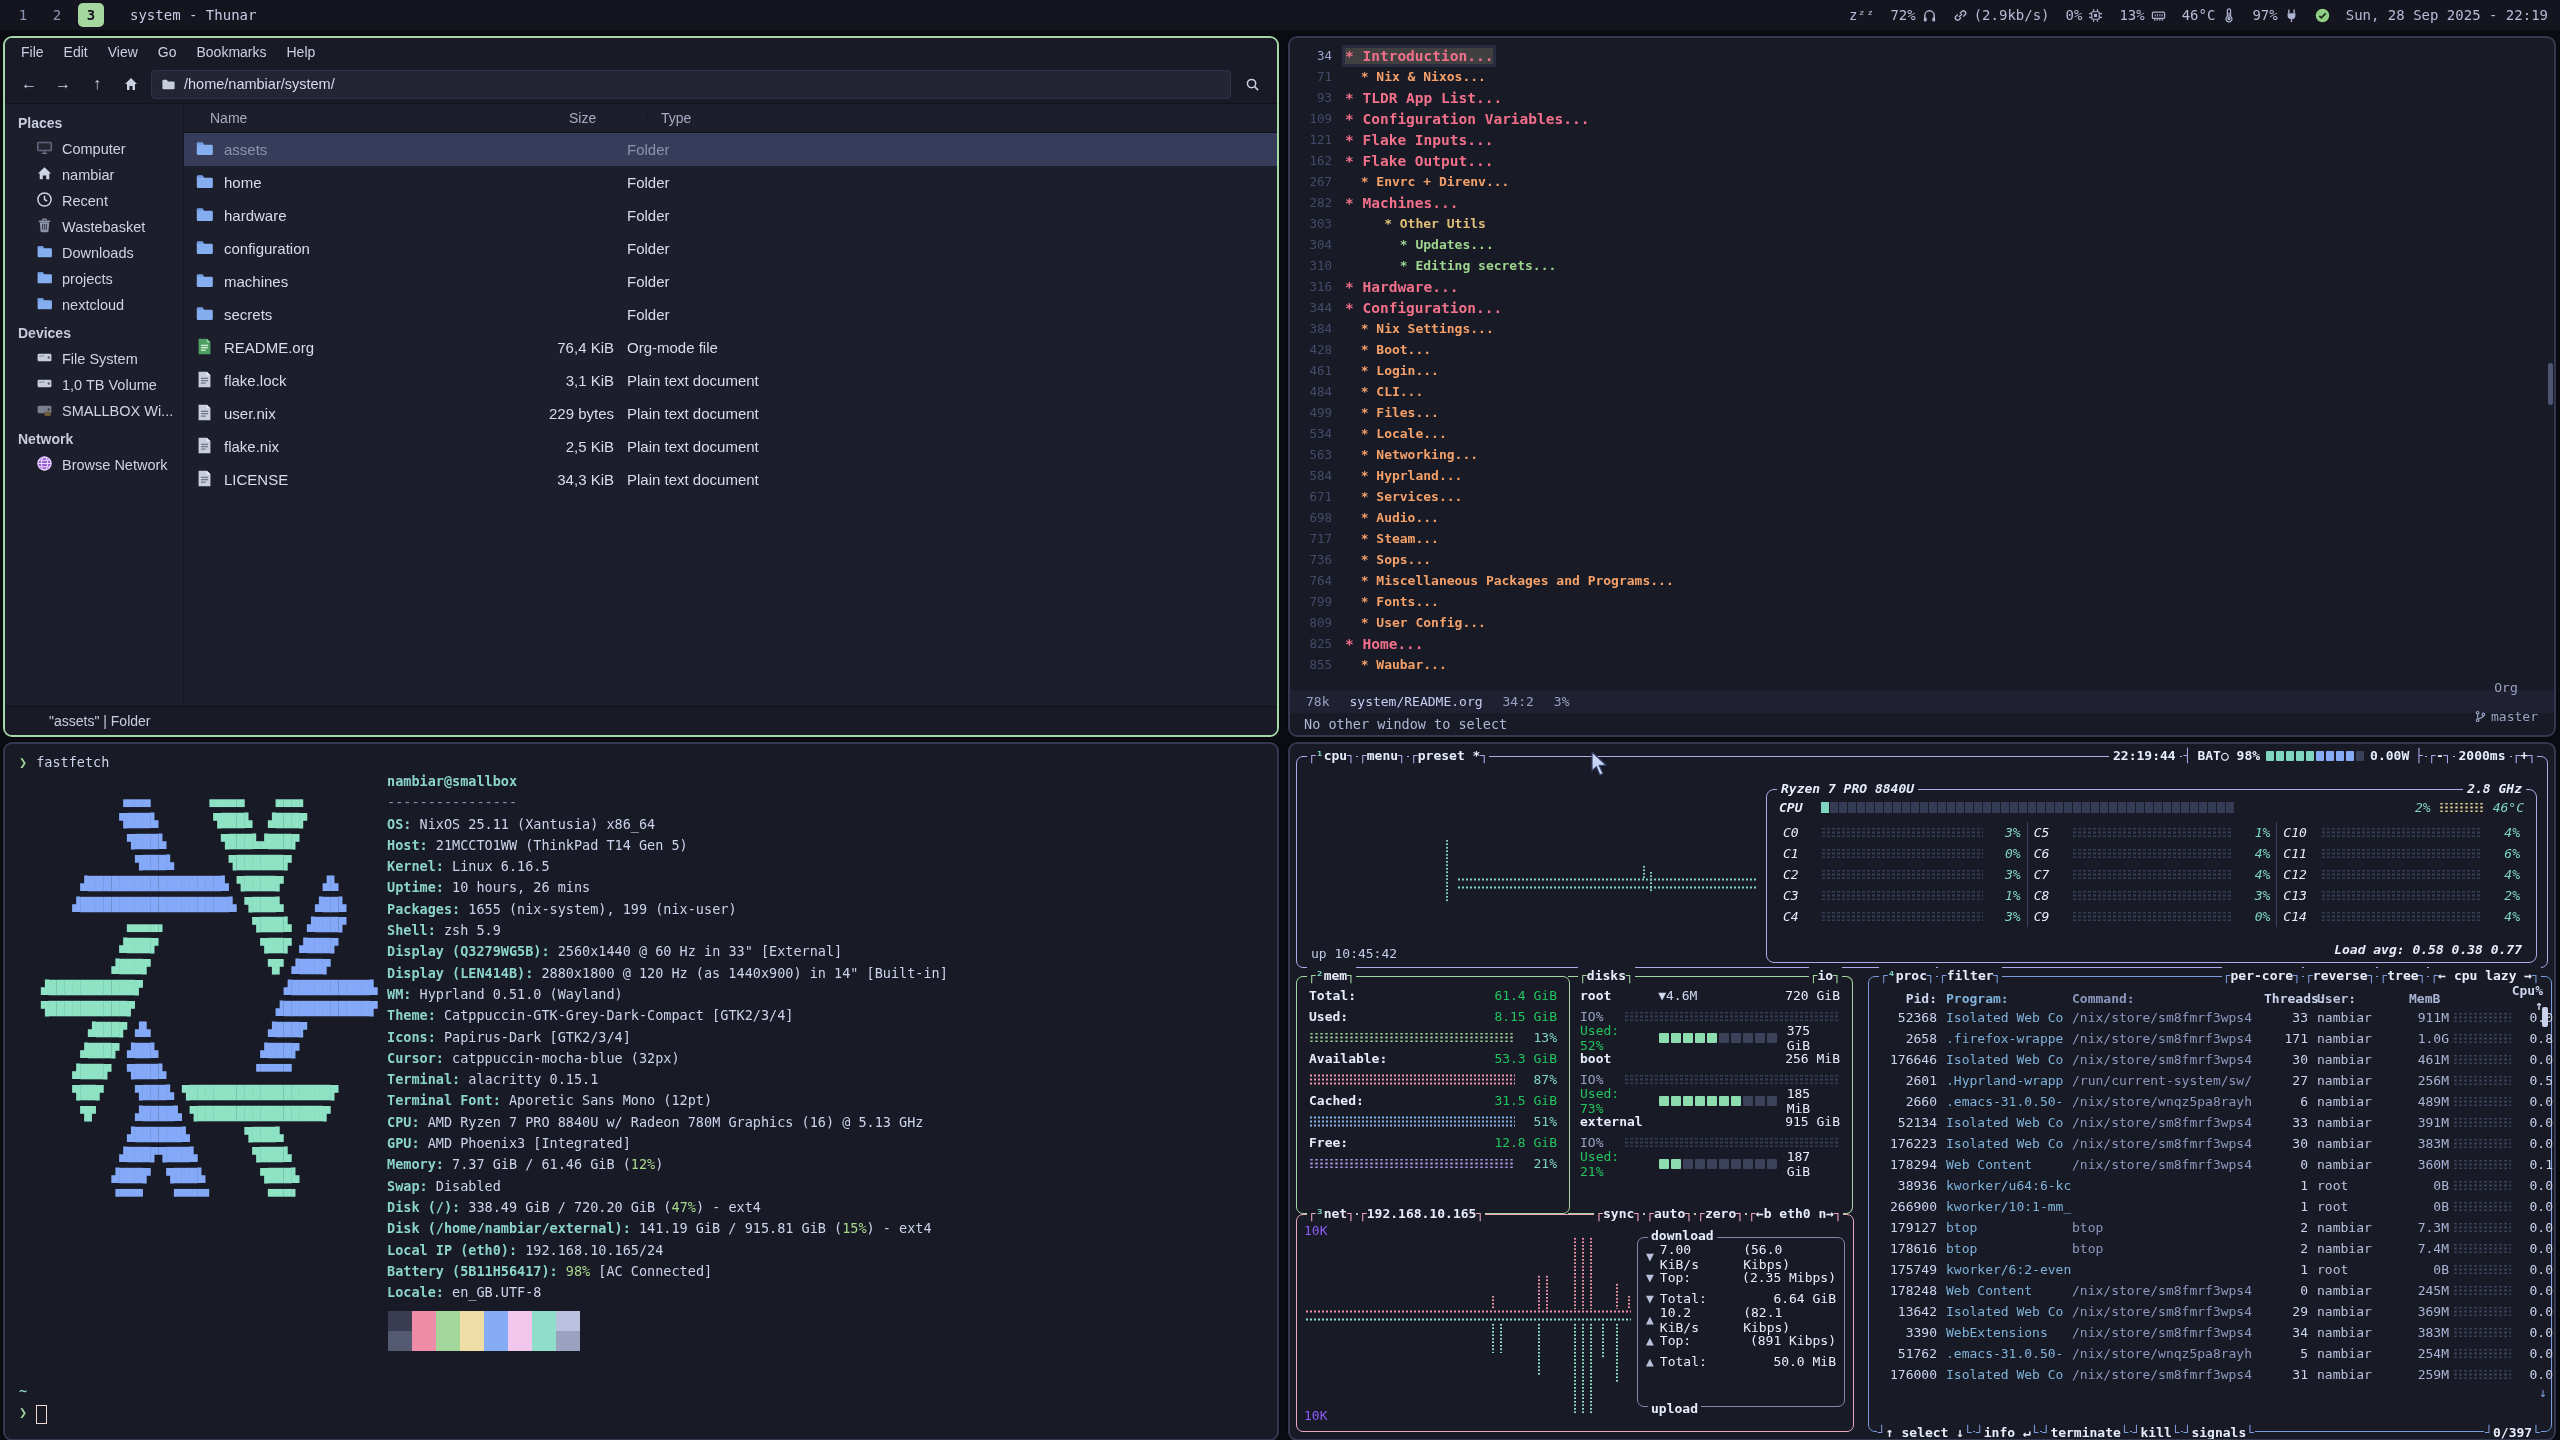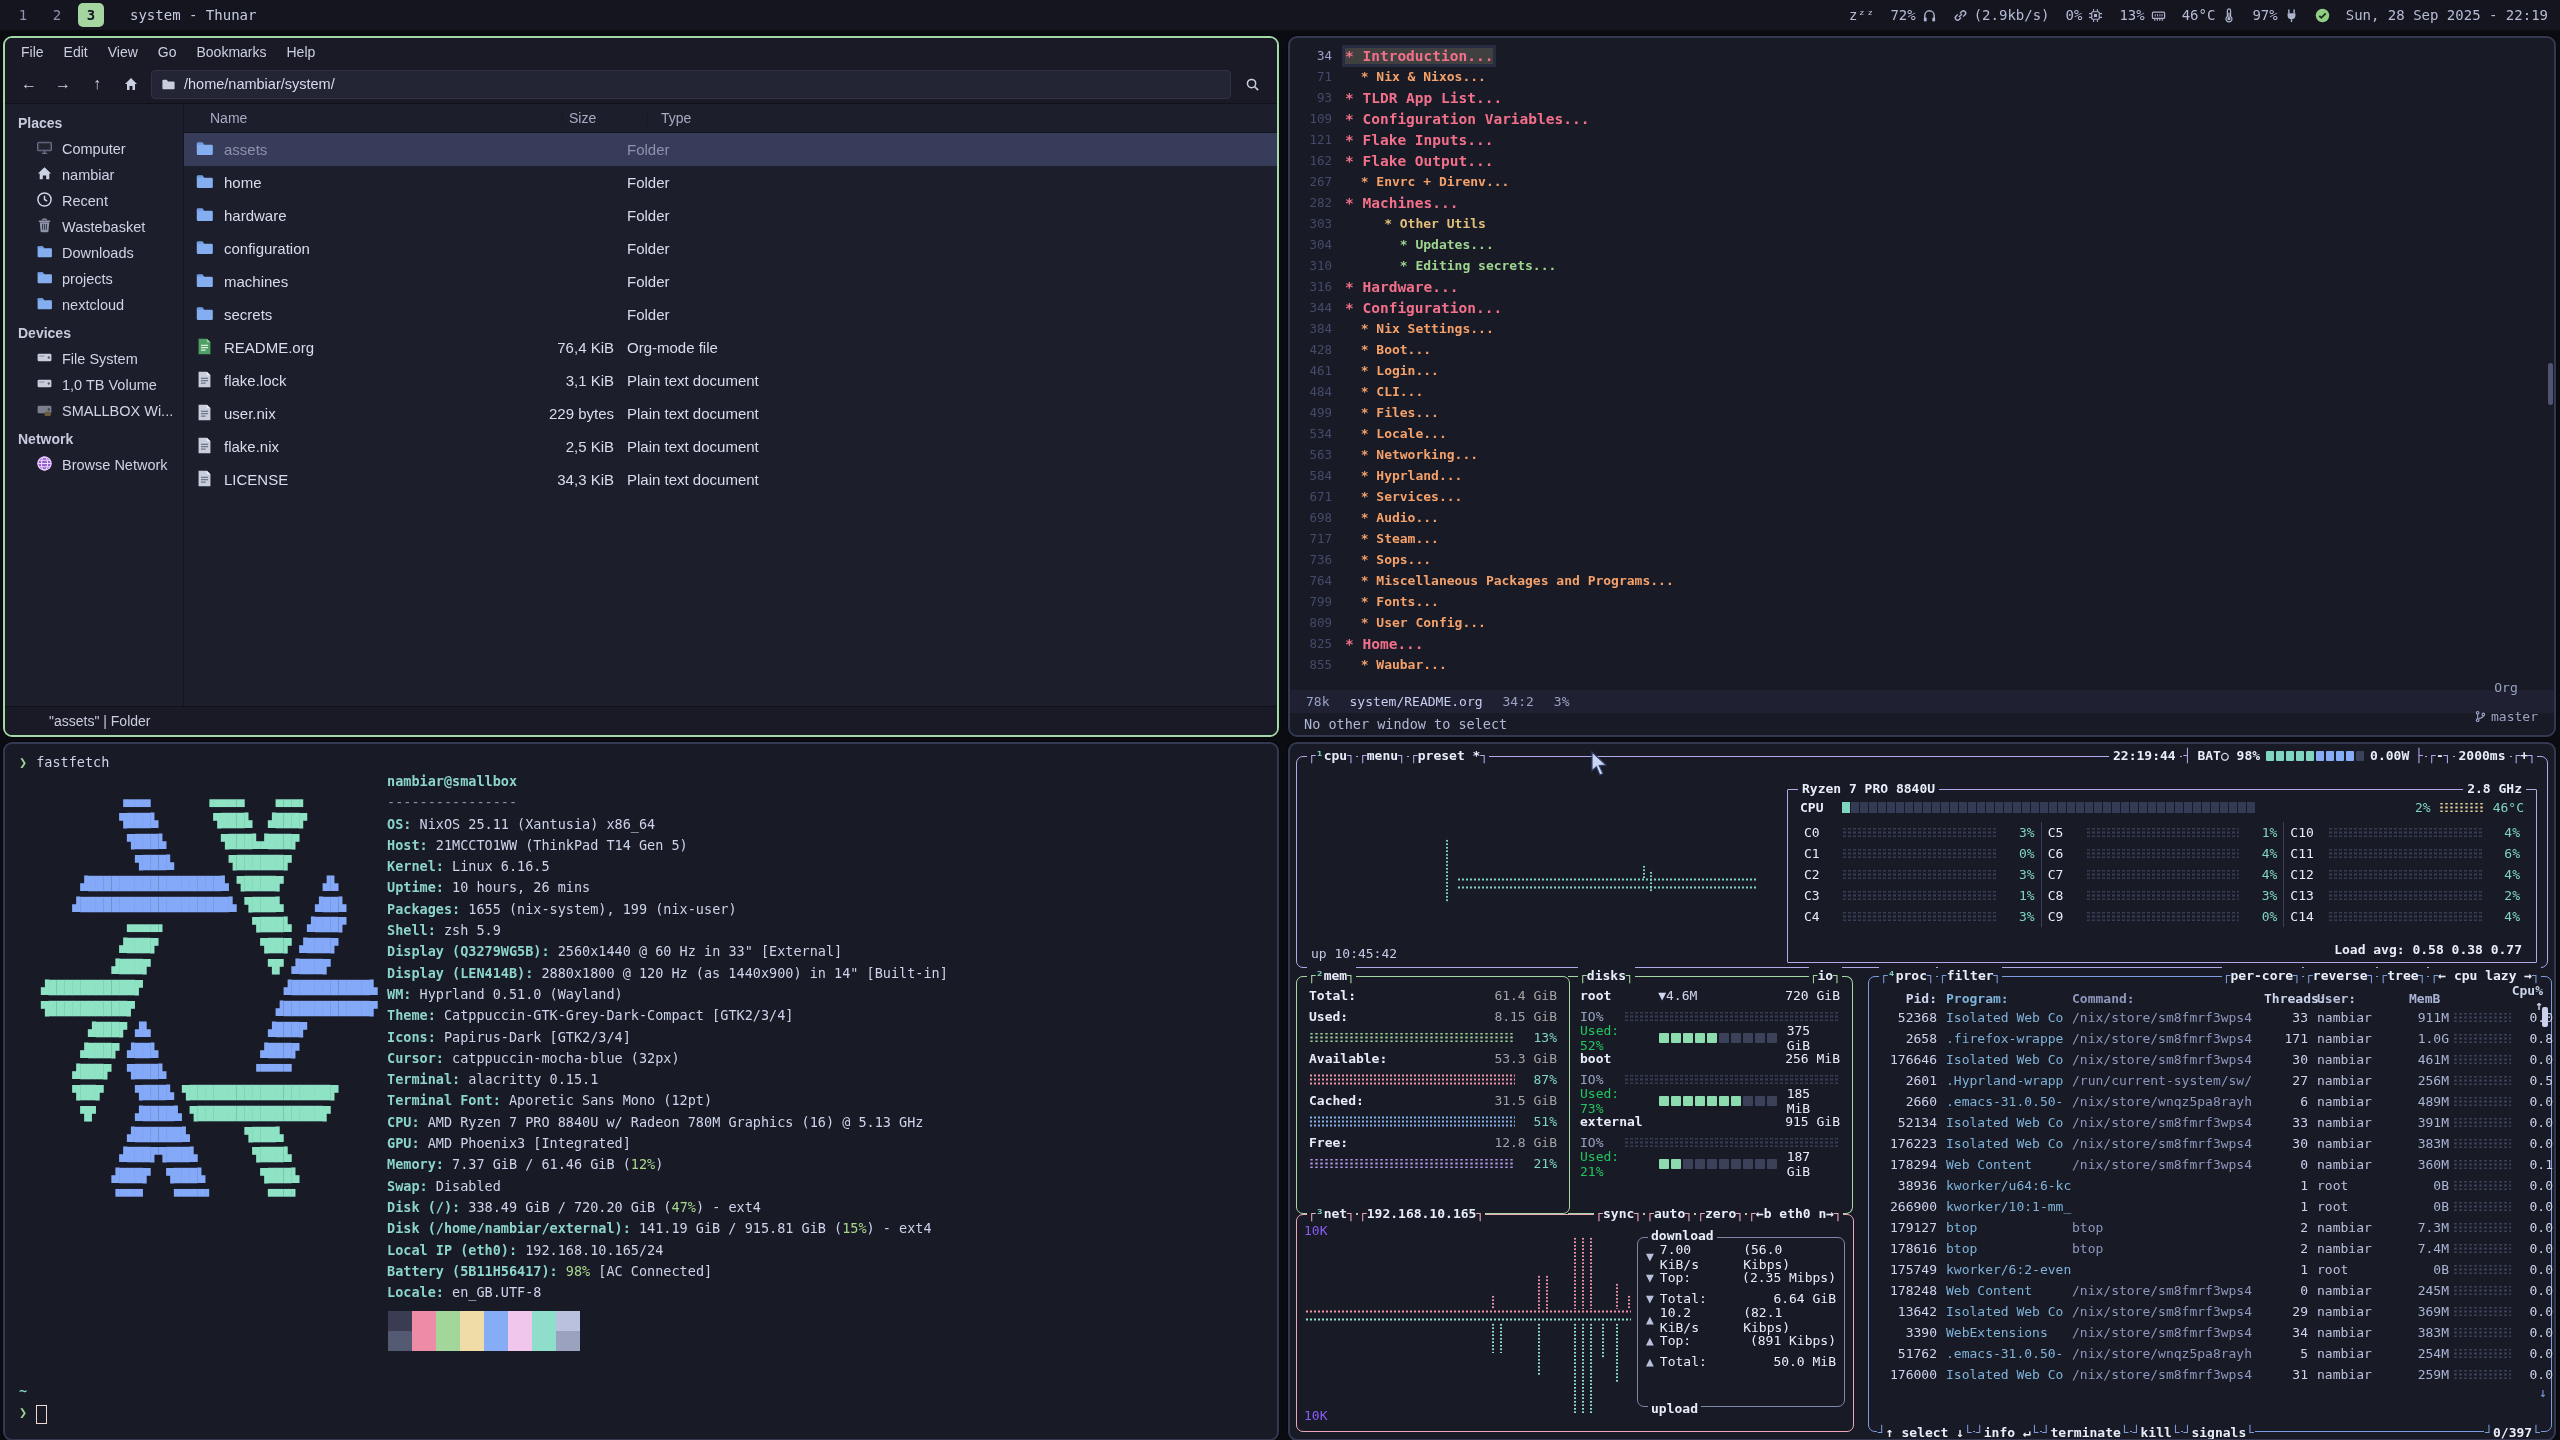--- a/index.html
+++ b/index.html
@@ -127,22 +127,22 @@
           padding:0 2px;line-height:17px;color:#e8edfb;font-weight:bold;}
   .batgrp::before{content:"┤";color:var(--bc);font-weight:normal;}
   .batgrp::after{content:"├";color:var(--bc);font-weight:normal;}
   .blocks{display:inline-flex;gap:2px;}
   .blocks i{width:8px;height:10px;border-radius:1px;}
   .dotline{background-image:radial-gradient(circle,var(--dc,#49537400) 0px,var(--dc,#495374) 1.05px,transparent 1.25px);
            background-size:5px 4px;background-position:0 50%;height:9px;}
   .dots2{background-size:4px 4px;height:11px;}
 
   
-  .cpuinner{position:absolute;left:490px;top:32px;right:10px;height:172px;
-            border:1.5px solid #b5a8ea;border-radius:1px;}
+  .cpuinner{position:absolute;left:469px;top:32px;right:10px;height:172px;
+            border:1.5px solid #b5a8ea;border-radius:8px;font-style:italic;}
   .cpurow{display:flex;align-items:center;gap:8px;padding:7px 12px 0 12px;height:21px;box-sizing:content-box;}
   .cpurow .lbl{font-weight:bold;color:#e8edfb;width:34px;}
   .cbar{flex:1;display:flex;gap:1.5px;align-items:center;height:11px;overflow:hidden;}
   .cbar i{width:7.5px;height:11px;flex:none;background:#343b55;}
   .cbar i.on{background:#7fd5c0;}
   .teal{color:#7fd5c0;}
   .coregrid{display:grid;grid-template-columns:1fr 1fr 1fr;padding:4px 10px 0 10px;}
   .corecell{display:flex;align-items:center;height:21px;gap:6px;padding:0 6px;}
   .corecell.c2,.corecell.c3{border-left:1px solid #3a3f5e;}
   .corecell .cn{width:32px;color:#e8edfb;}
@@ -150,21 +150,21 @@
   .corecell .cp{width:32px;text-align:right;color:#7fd5c0;}
   .loadavg{position:absolute;right:14px;bottom:5px;color:#e8edfb;font-weight:bold;}
   .uptime{position:absolute;left:14px;bottom:6px;color:#c3cbe8;}
   .cgraph{position:absolute;left:0;top:0;width:469px;height:210px;}
   .cgraph .strip{position:absolute;}
 
   
   .memrows{padding:8px 12px 0 12px;}
   .mrow{display:flex;height:21px;align-items:center;}
   .mrow .ml{font-weight:bold;color:#e8edfb;}
-  .mrow .mv{margin-left:auto;color:#a3a3a3;}
+  .mrow .mv{margin-left:auto;color:#22c55e;}
   .mbarrow{display:flex;height:21px;align-items:center;gap:8px;}
   .mbarrow .bar{flex:1;}
   .mbarrow .pc{width:34px;text-align:right;color:#7fd5c0;}
 
   
   .diskrows{padding:8px 12px 0 12px;}
   .drow{display:flex;height:21px;align-items:center;gap:6px;}
   .drow .dn{font-weight:bold;color:#e8edfb;}
   .drow .dact{margin:4px auto;color:#cfd6ee;}
   .drow .dsz{margin-left:auto;color:#e8edfb;}

